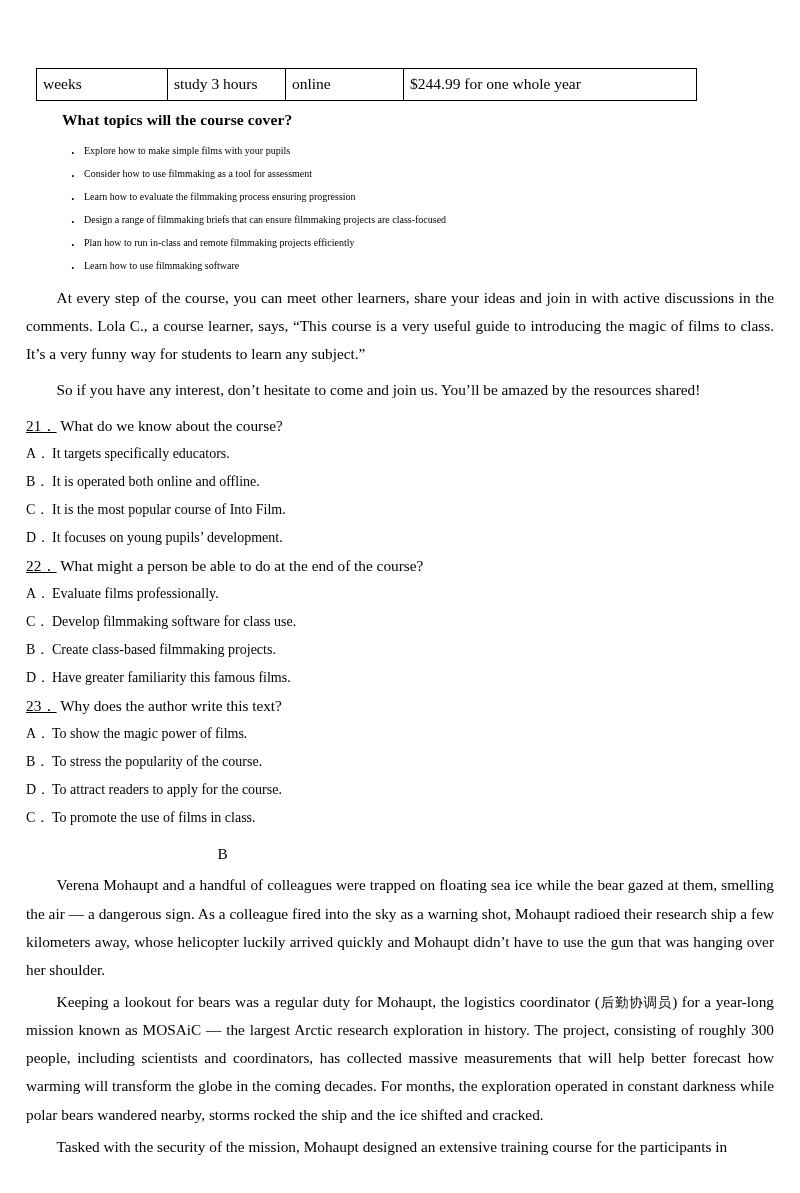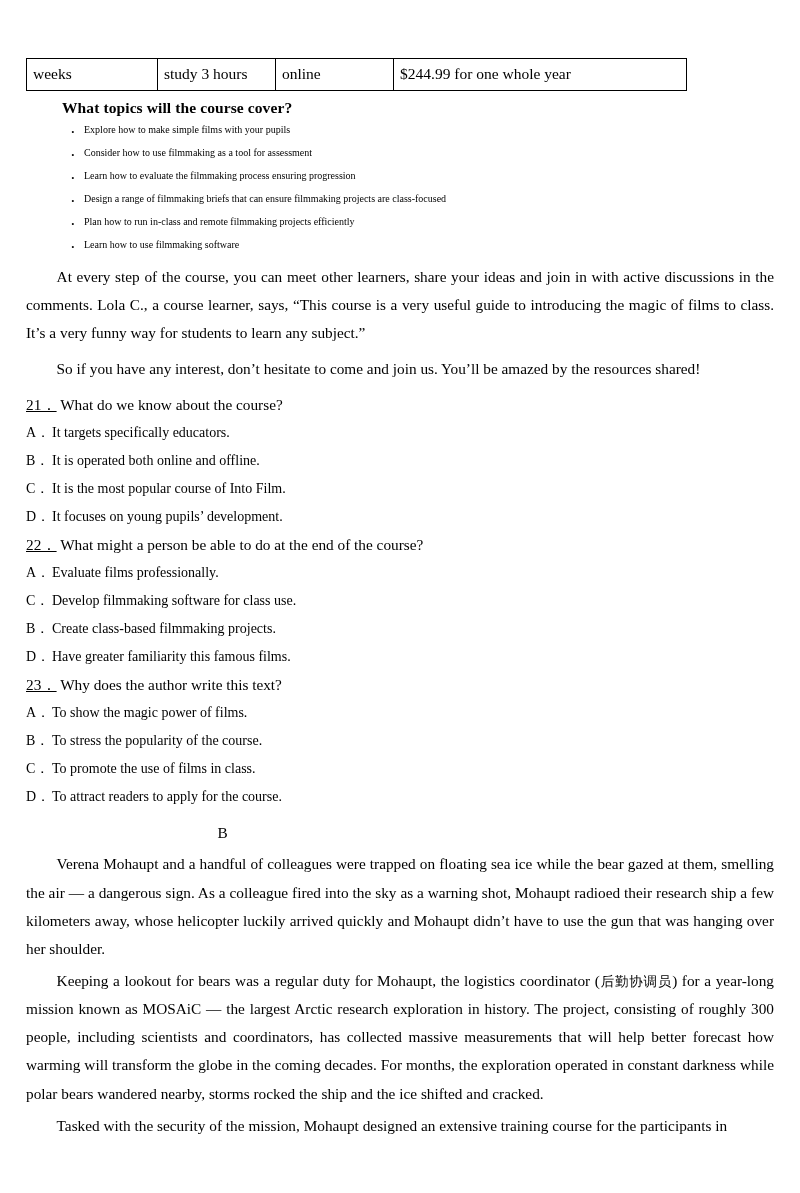--- a/index.html
+++ b/index.html
@@ -27,39 +27,39 @@
     left: 26px;
     top: 58px;
     width: 748px;
   }
 
   
   table.info-table {
     border-collapse: collapse;
     width: 608px;
     table-layout: fixed;
-    margin: 0;
+    margin: 10px;
   }
   table.info-table td {
     border: 1px solid #000;
     font-size: 15.5px;
     padding: 4px 6px 5px 6px;
     vertical-align: middle;
     line-height: 1.2;
     height: 22px;
   }
   td.c1 { width: 118px; }
   td.c2 { width: 105px; }
   td.c3 { width: 105px; }
   td.c4 { width: 280px; }
 
   .heading {
     font-weight: bold;
     font-size: 15.5px;
-    margin: 8px 0 8px 36px;
+    margin: 8px 0 17px 36px;
     letter-spacing: 0.1px;
   }
 
   ul.bullets {
     list-style: none;
     margin: 6px 0 0 0;
     padding: 0;
   }
   ul.bullets li {
     font-size: 10px;
@@ -200,24 +200,24 @@
       <span class="q-num">23．</span>
       <span>Why does the author write this text?</span>
     </div>
     <div class="opt-line">
       <span class="opt-label">A．</span><span>To show the magic power of films.</span>
     </div>
     <div class="opt-line">
       <span class="opt-label">B．</span><span>To stress the popularity of the course.</span>
     </div>
     <div class="opt-line">
+      <span class="opt-label">D．</span><span>To attract readers to apply for the course.</span>
+    </div>
+    <div class="opt-line">
       <span class="opt-label">C．</span><span>To promote the use of films in class.</span>
-    </div>
-    <div class="opt-line">
-      <span class="opt-label">D．</span><span>To attract readers to apply for the course.</span>
     </div>
 
     <div class="section-letter">B</div>
 
     <p class="body-para">Verena Mohaupt and a handful of colleagues were trapped on floating sea ice while the bear gazed at them, smelling the air — a dangerous sign. As a colleague fired into the sky as a warning shot, Mohaupt radioed their research ship a few kilometers away, whose helicopter luckily arrived quickly and Mohaupt didn’t have to use the gun that was hanging over her shoulder.</p>
 
     <p class="body-para tight"><span>Keeping a lookout for bears was a regular duty for Mohaupt, the logistics coordinator (</span><span class="cjk">后勤协调员</span><span>) for a year-long mission known as MOSAiC — the largest Arctic research exploration in history. The project, consisting of roughly 300 people, including scientists and coordinators, has collected massive measurements that will help better forecast how warming will transform the globe in the coming decades. For months, the exploration operated in constant darkness while polar bears wandered nearby, storms rocked the ship and the ice shifted and cracked.</span></p>
 
     <p class="body-para tight">Tasked with the security of the mission, Mohaupt designed an extensive training course for the participants in</p>
 

